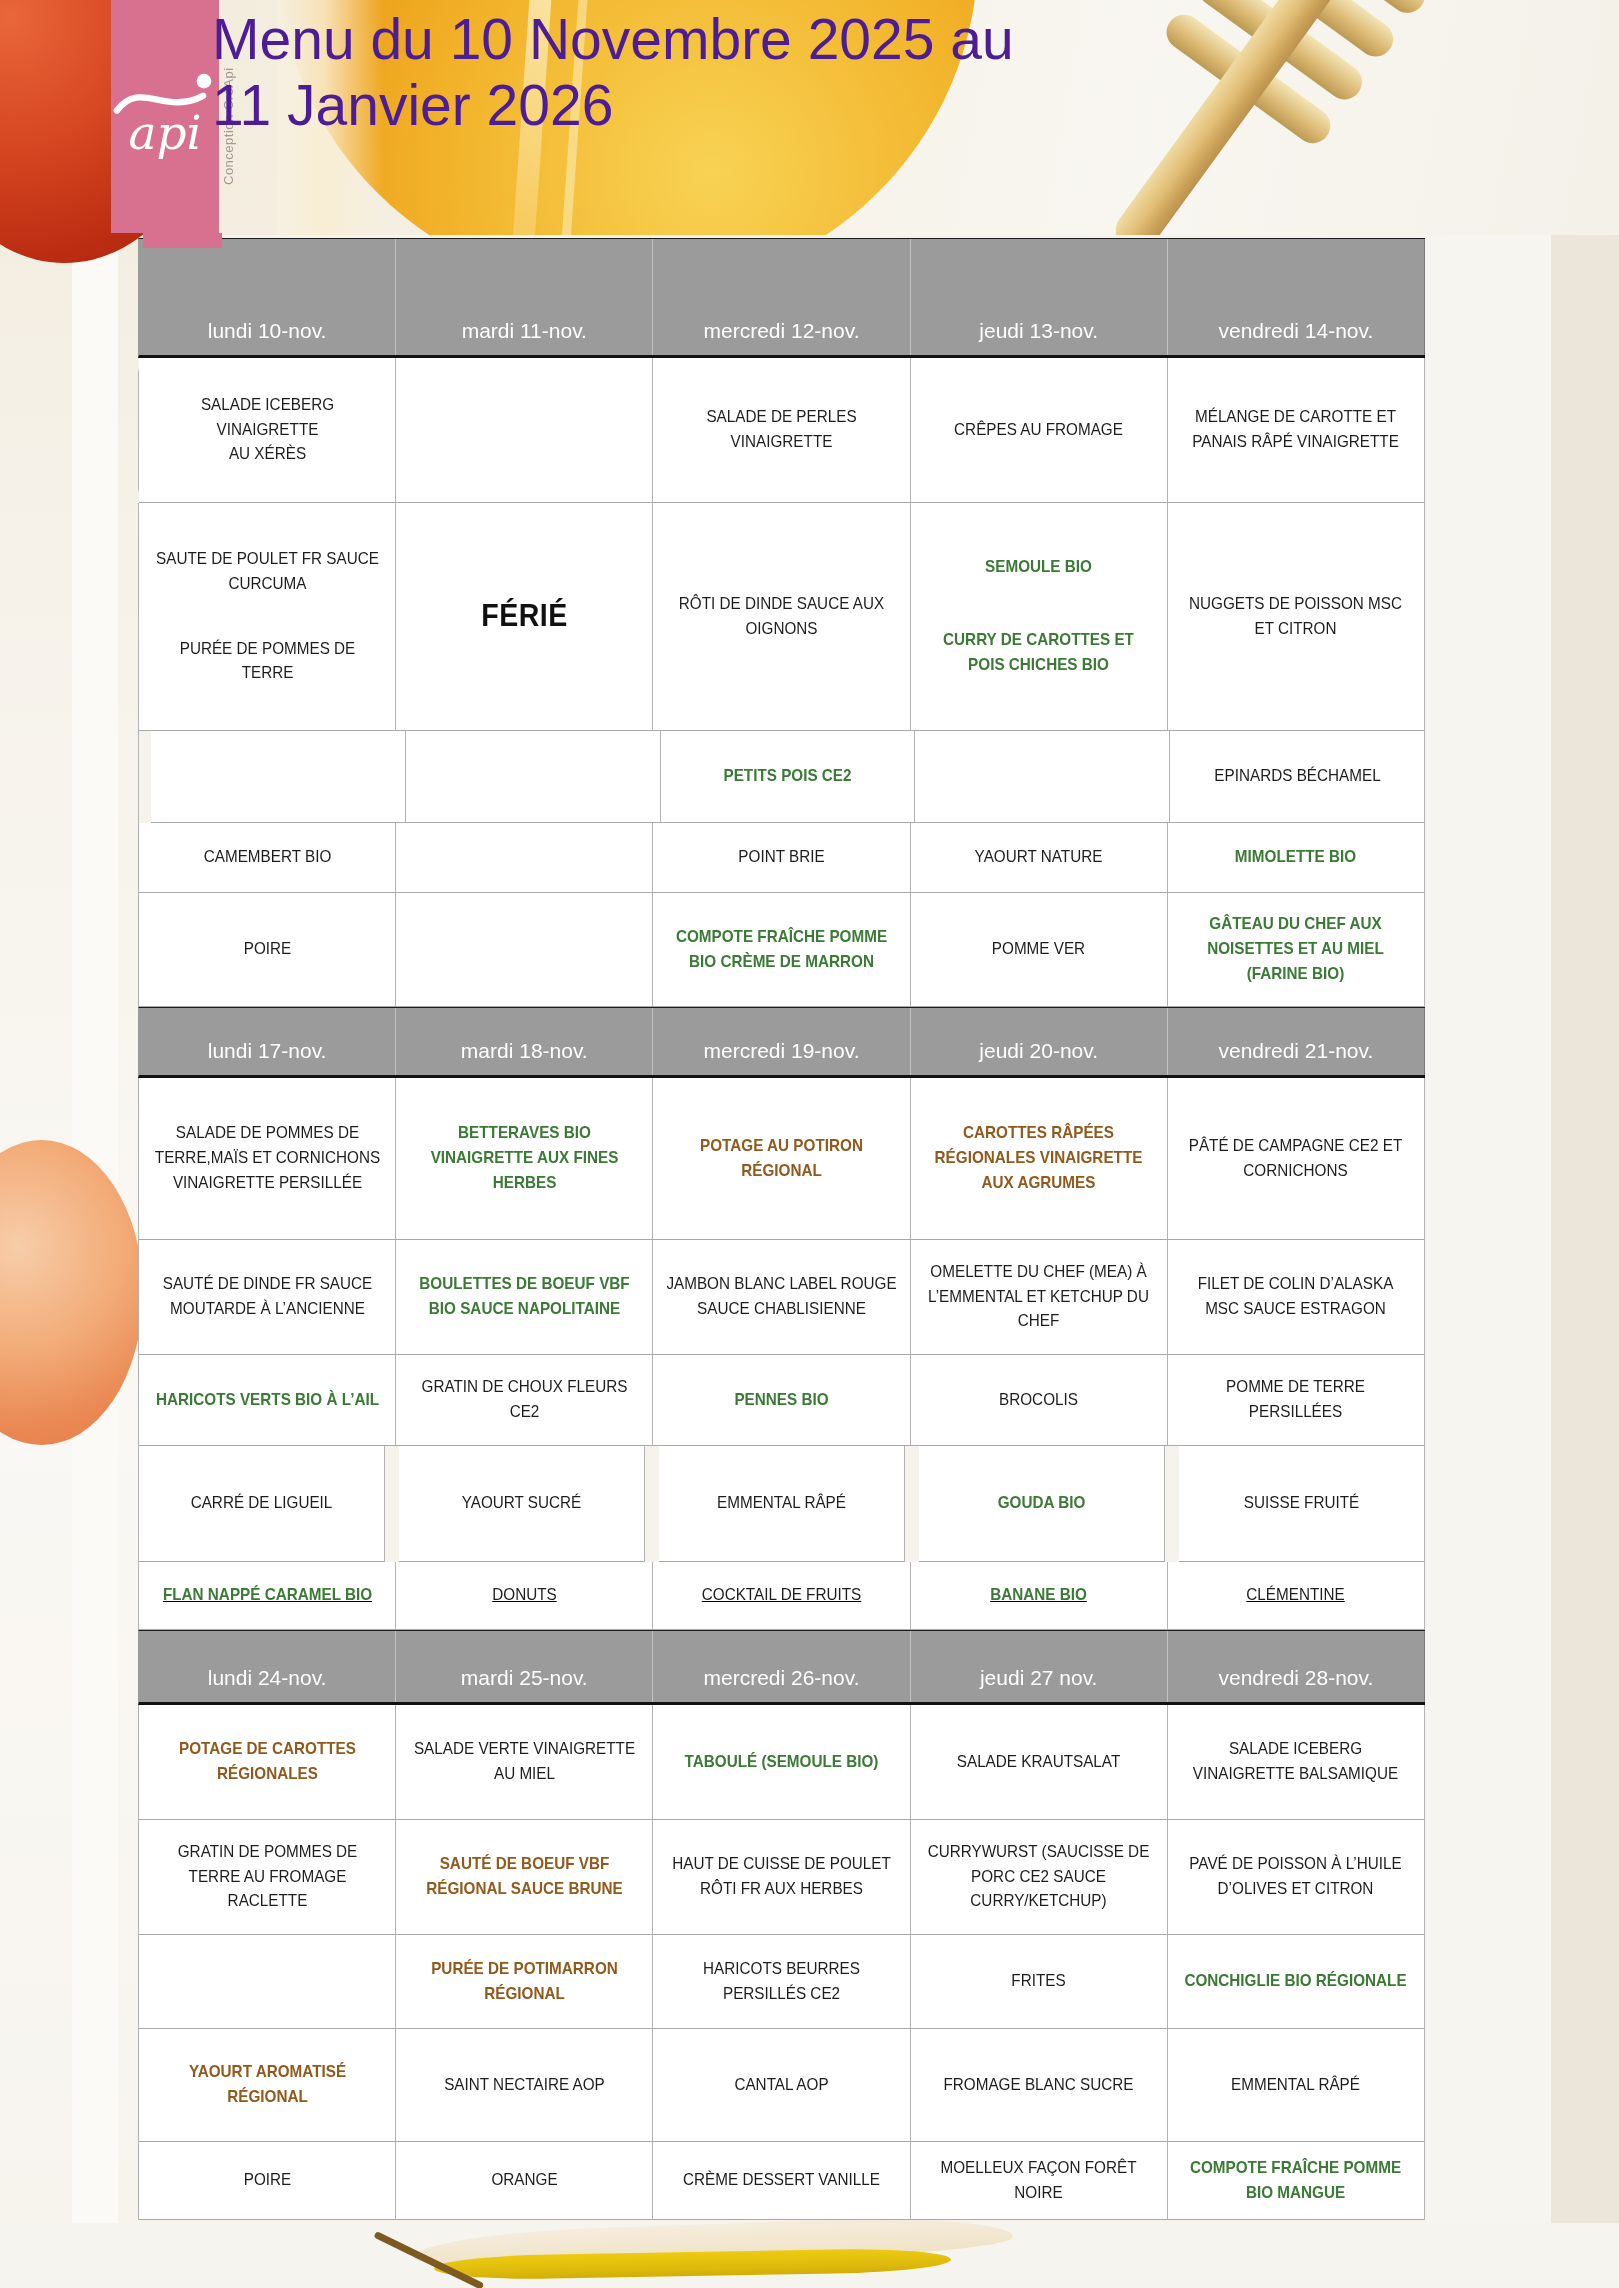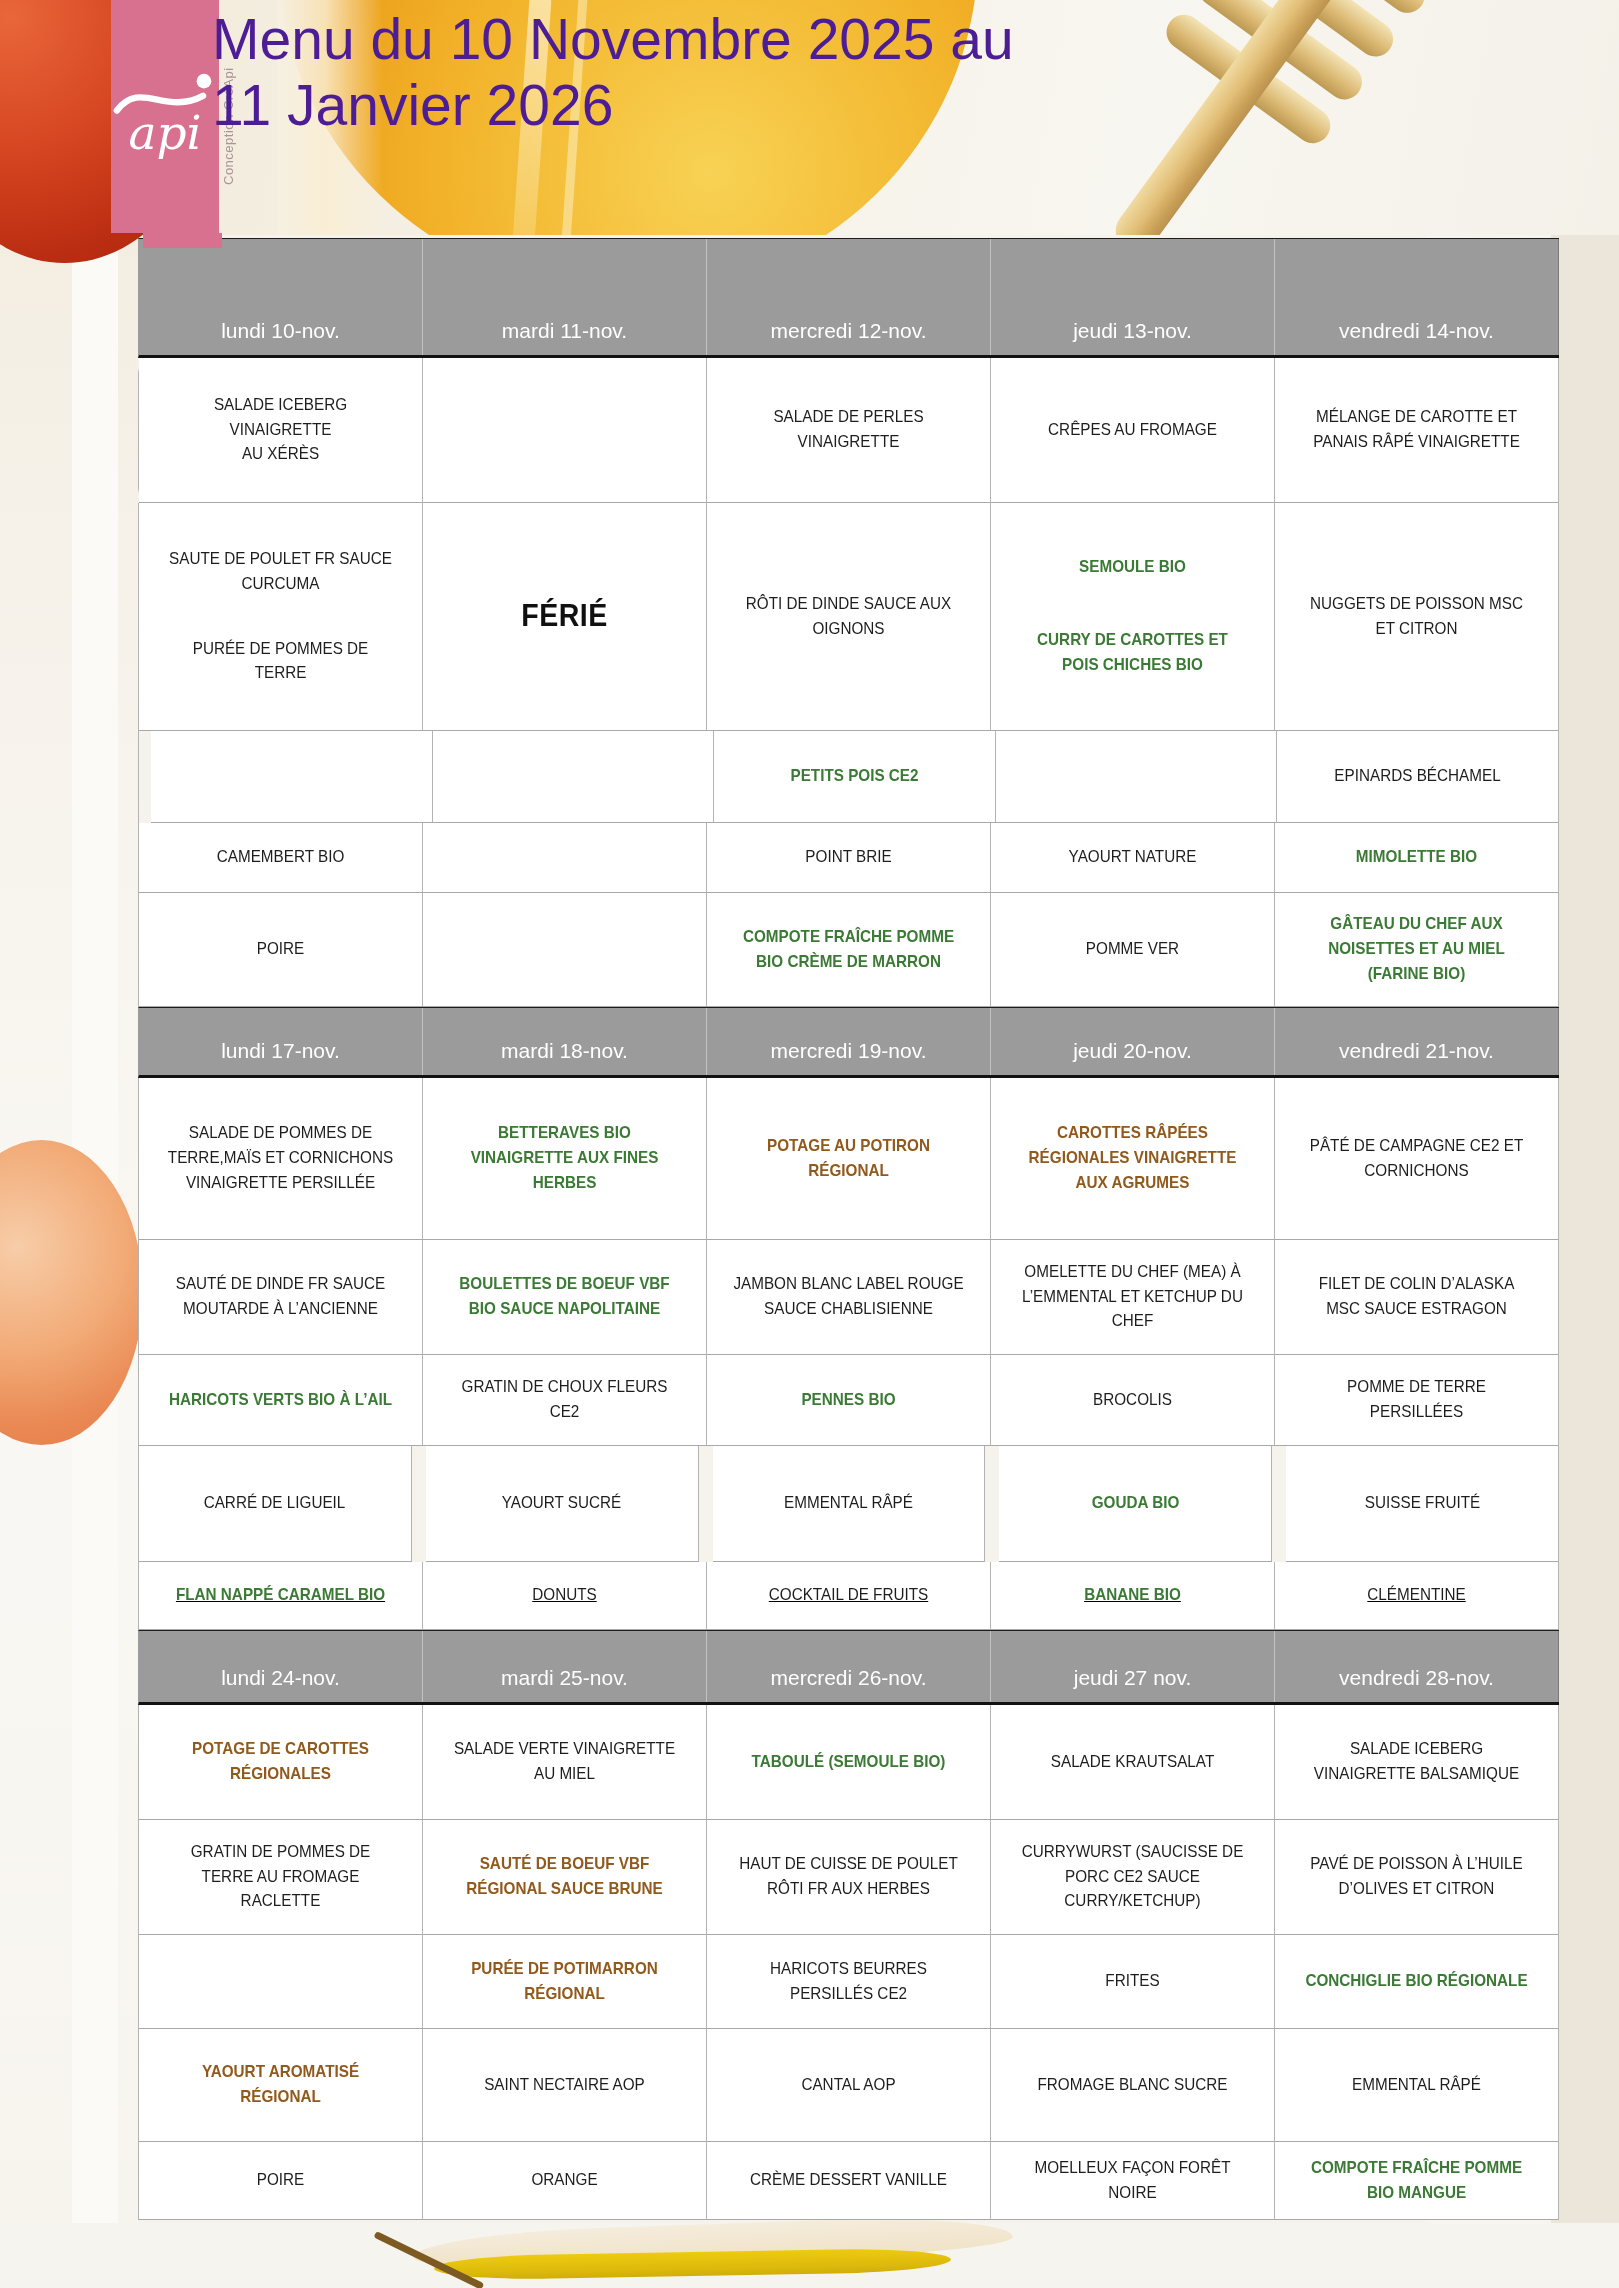--- a/index.html
+++ b/index.html
@@ -54,21 +54,21 @@
   .feather-top{position:absolute;left:413px;top:2224px;width:600px;height:37px;z-index:1;transform:rotate(-2deg);
          border-radius:50% 50% 45% 45%/100% 100% 60% 60%;
          background:linear-gradient(180deg,#f5ecdc 0%,#efe2c6 100%);}
   .feather-yellow{position:absolute;left:434px;top:2252px;width:517px;height:24px;z-index:1;transform:rotate(-1deg);
          border-radius:45%/100%;
          background:linear-gradient(180deg,#eecb10 0%,#dcb90b 70%,#d0ae0a 100%);}
   .feather-stem{position:absolute;left:369px;top:2257px;width:120px;height:6.5px;z-index:1;transform:rotate(26deg);
          border-radius:3.7px;background:#7d5a22;}
 
   
-  .menu-table{position:absolute;left:138px;top:238px;width:1421px;z-index:2;}
+  .menu-table{position:absolute;left:138px;top:238px;width:1287px;z-index:2;}
   .week-header{display:grid;grid-template-columns:repeat(5,1fr);box-sizing:border-box;
                background:#9b9b9b;border-top:1.8px solid #1d1d1d;border-bottom:3.7px solid #121212;
                border-left:0.9px solid #9b9b9b;}
   .day-cell{display:flex;align-items:flex-end;justify-content:center;
             padding-bottom:12px;border-right:0.9px solid #c2c2c2;box-sizing:border-box;}
   .day-cell:last-child{border-right:0.9px solid #7a7a7a;}
   .day-label{color:#ffffff;font-size:21px;}
   .menu-row{display:grid;grid-template-columns:repeat(5,1fr);border-left:0.9px solid #b3b3b3;box-sizing:border-box;}
   .menu-cell{background:#ffffff;border-right:0.9px solid #b3b3b3;border-bottom:0.9px solid #a8a8a8;
              box-sizing:border-box;display:flex;flex-direction:column;justify-content:space-evenly;

